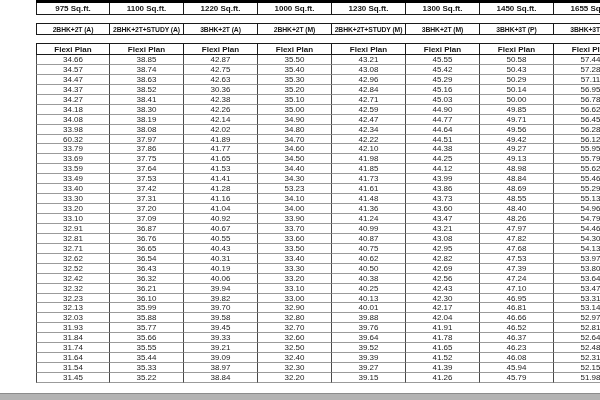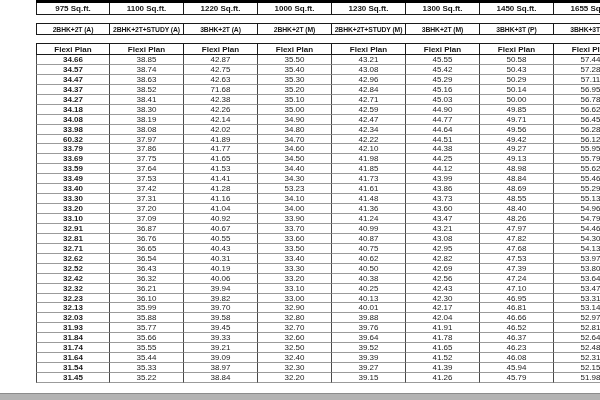--- a/index.html
+++ b/index.html
@@ -33,21 +33,21 @@
   
   .spacer{height:8px;background:#ffffff;}
   
   .data{height:9.94px;}
   .data .cell{
     font-size:8px;line-height:9.5px;font-weight:400;color:#1c1c1c;
     border-right:1px solid #4a4a4a;
     border-bottom:1px solid #9b9b9b;
     background:#ffffff;
   }
-  .data .cell:first-child{border-left:1px solid #4a4a4a;font-weight:bold;}
+  .data .cell:first-child{border-left:1px solid #4a4a4a;}
   .data .filler{border:none;}
   
   .scrollstrip{
     position:absolute;left:0;bottom:0;width:600px;height:7px;
     background:#b3b3b3;border-top:1px solid #8c8c8c;box-sizing:border-box;
   }
 </style>
 </head>
 <body>
 
@@ -118,21 +118,21 @@
         <div class="cell">35.30</div>
         <div class="cell">42.96</div>
         <div class="cell">45.29</div>
         <div class="cell">50.29</div>
         <div class="cell">57.11</div>
         <div class="cell filler"></div>
       </div>
       <div class="row data">
         <div class="cell">34.37</div>
         <div class="cell">38.52</div>
-        <div class="cell">71.68</div>
+        <div class="cell">30.36</div>
         <div class="cell">35.20</div>
         <div class="cell">42.84</div>
         <div class="cell">45.16</div>
         <div class="cell">50.14</div>
         <div class="cell">56.95</div>
         <div class="cell filler"></div>
       </div>
       <div class="row data">
         <div class="cell">34.27</div>
         <div class="cell">38.41</div>

